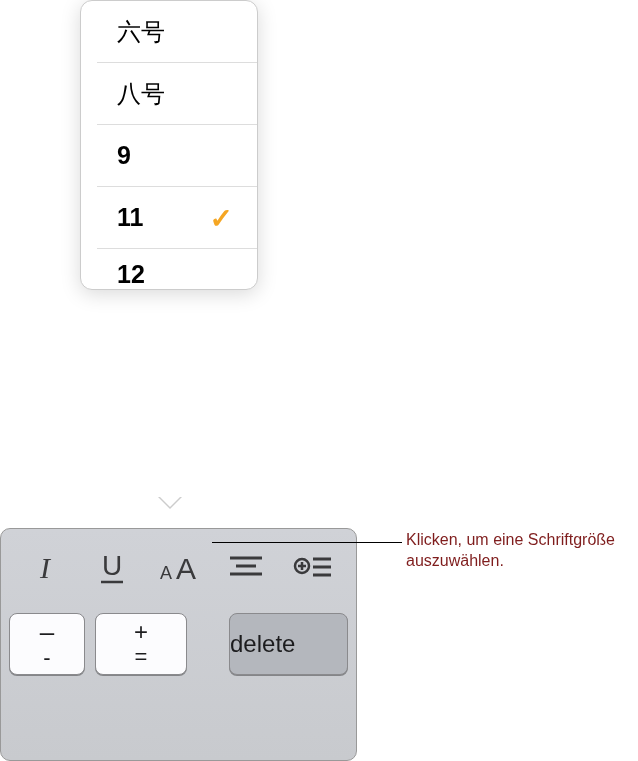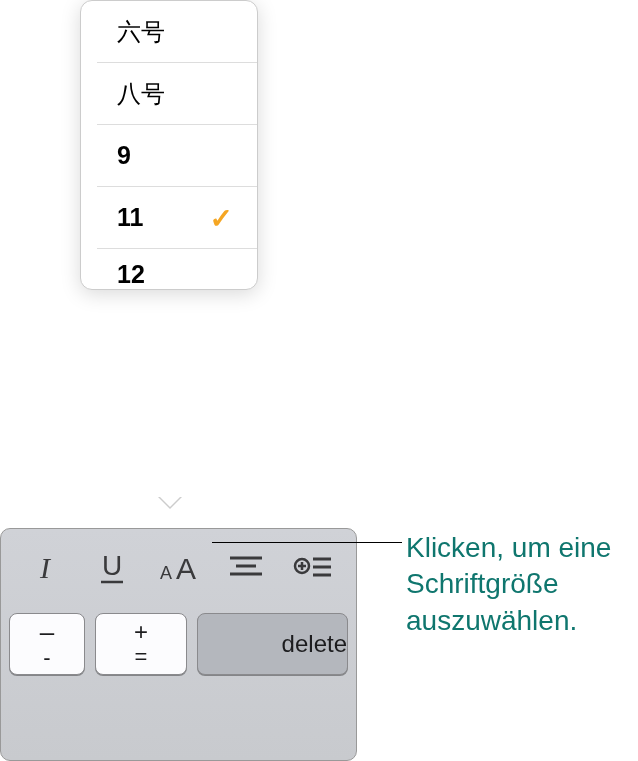--- a/index.html
+++ b/index.html
@@ -150,32 +150,33 @@
     }
     .key-plus .bot-sym {
       font-size: 22px;
     }
     .key-delete {
       flex: 1;
       background: #b4b7bd;
       font-size: 24px;
       font-weight: 400;
       color: #1c1c1e;
-      justify-content: flex-end;
+      justify-content: flex-start;
       align-items: center;
       flex-direction: row;
+      margin-left: 32px;
     }
     .callout-text {
       position: absolute;
       left: 406px;
       top: 530px;
       width: 232px;
-      font-size: 28px;
+      font-size: 16px;
       line-height: 1.3;
-      color: #0f766e;
+      color: #7f1d1d;
       font-weight: 400;
     }
     .callout-line {
       position: absolute;
       left: 212px;
       top: 542px;
       width: 190px;
       height: 1px;
       background: #000;
     }

